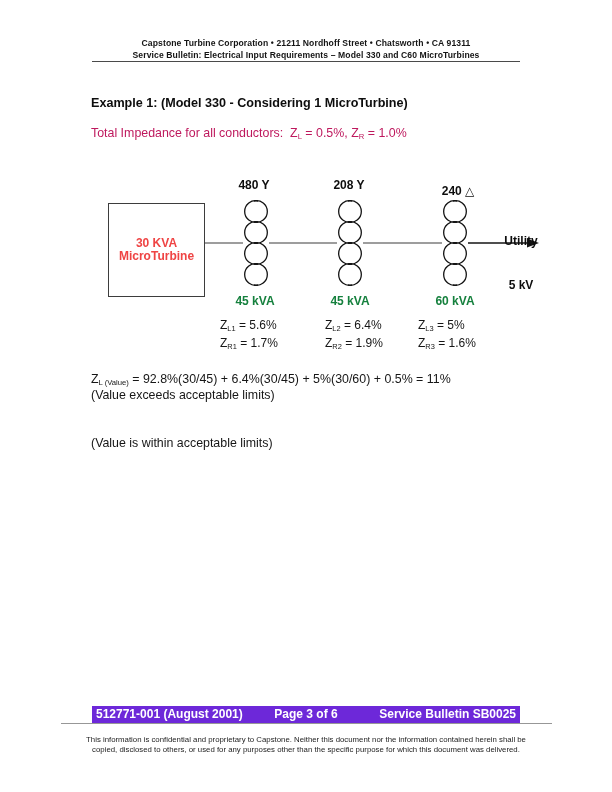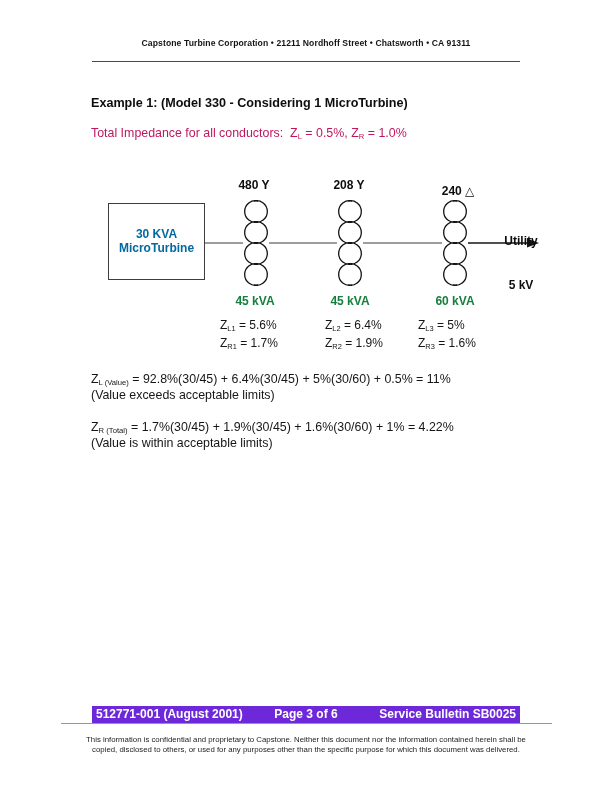--- a/index.html
+++ b/index.html
@@ -20,24 +20,24 @@
   .hdr-rule{top:61px;left:92px;width:428px;height:1.3px;background:#4a4a4a;}
   
   .title{top:96px;left:91px;font-weight:bold;font-size:12.6px;color:#0d0d0d;}
   .imp-line{top:126px;left:91px;font-size:12.4px;white-space:pre;color:#be185d;}
   sub.s{font-size:0.62em;line-height:0;position:relative;bottom:-0.22em;vertical-align:baseline;}
   
   .diagram{top:170px;left:0;width:612px;height:205px;}
   .vlabel{top:8px;font-weight:bold;font-size:12px;transform:translateX(-50%);white-space:pre;color:#0d0d0d;}
   .kvalabel{top:124px;font-weight:bold;font-size:12px;transform:translateX(-50%);white-space:pre;color:#15803d;}
   .mtbox{
-    left:108px;top:33px;width:97px;height:77px;
+    left:108px;top:33px;width:97px;height:94px;
     border:1.6px solid #3d3d3d;box-sizing:border-box;
     display:flex;flex-direction:column;align-items:center;justify-content:center;
-    font-weight:bold;font-size:12px;line-height:13.5px;text-align:center;color:#0369a1;
+    font-weight:bold;font-size:12px;line-height:13.5px;text-align:center;color:#ef4444;
   }
   .utility{left:521px;top:35px;transform:translateX(-50%);text-align:center;
     font-weight:bold;font-size:12px;line-height:14.5px;white-space:pre;color:#0d0d0d;}
   .zcol{font-size:12px;line-height:18px;white-space:pre;color:#161616;}
   .zl-row{top:146px;}
   .zr-row{top:164px;}
   .zc1{left:220px;} .zc2{left:325px;} .zc3{left:418px;}
   .circuit-svg{left:0;top:0;width:612px;height:205px;}
   
   .calc-line{left:91px;font-size:12.4px;white-space:pre;color:#161616;}
@@ -55,20 +55,21 @@
   .footer-rule{top:723px;left:61px;width:491px;height:1px;background:#979797;}
   .disclaimer{top:735px;left:33px;width:546px;text-align:center;
     font-size:7.8px;line-height:10.3px;color:#1c1c1c;}
 </style>
 </head>
 <body>
 
 <div class="page">
 
   <div class="abs hdr hdr1">Capstone Turbine Corporation • 21211 Nordhoff Street • Chatsworth • CA 91311</div>
+  <div class="abs hdr hdr2">Service Bulletin: Electrical Input Requirements – Model 330 and C60 MicroTurbines</div>
   <div class="abs hdr-rule"></div>
 
   <div class="abs title">Example 1: (Model 330 - Considering 1 MicroTurbine)</div>
   <div class="abs imp-line"><span>Total Impedance for all conductors:  Z</span><sub class="s">L</sub><span> = 0.5%, Z</span><sub class="s">R</sub><span> = 1.0%</span></div>
 
   <div class="abs diagram">
 
     <svg class="abs circuit-svg" width="612" height="205" viewBox="0 0 612 205" xmlns="http://www.w3.org/2000/svg">
 
       <line x1="205" y1="73" x2="243" y2="73" stroke="#7d7d7d" stroke-width="1.7"></line>
@@ -109,21 +110,20 @@
     <div class="abs zcol zl-row zc1"><span>Z</span><sub class="s">L1</sub><span> = 5.6%</span></div>
     <div class="abs zcol zl-row zc2"><span>Z</span><sub class="s">L2</sub><span> = 6.4%</span></div>
     <div class="abs zcol zl-row zc3"><span>Z</span><sub class="s">L3</sub><span> = 5%</span></div>
     <div class="abs zcol zr-row zc1"><span>Z</span><sub class="s">R1</sub><span> = 1.7%</span></div>
     <div class="abs zcol zr-row zc2"><span>Z</span><sub class="s">R2</sub><span> = 1.9%</span></div>
     <div class="abs zcol zr-row zc3"><span>Z</span><sub class="s">R3</sub><span> = 1.6%</span></div>
   </div>
 
   <div class="abs calc-line c1"><span>Z</span><sub class="s">L (Value)</sub><span> = 92.8%(30/45) + 6.4%(30/45) + 5%(30/60) + 0.5% = 11%</span></div>
   <div class="abs calc-note n1">(Value exceeds acceptable limits)</div>
-  <div class="abs calc-line c2"><span>Z</span><sub class="s">R (Total)</sub><span> = 1.7%(30/45) + 1.9%(30/45) + 1.6%(30/60) + 1% = 4.22%</span></div>
   <div class="abs calc-note n2">(Value is within acceptable limits)</div>
 
   <div class="abs footer-bar">
     <span class="fb-left">512771-001 (August 2001)</span>
     <span class="fb-center">Page 3 of 6</span>
     <span class="fb-right">Service Bulletin SB0025</span>
   </div>
   <div class="abs footer-rule"></div>
 
   <div class="abs disclaimer">

